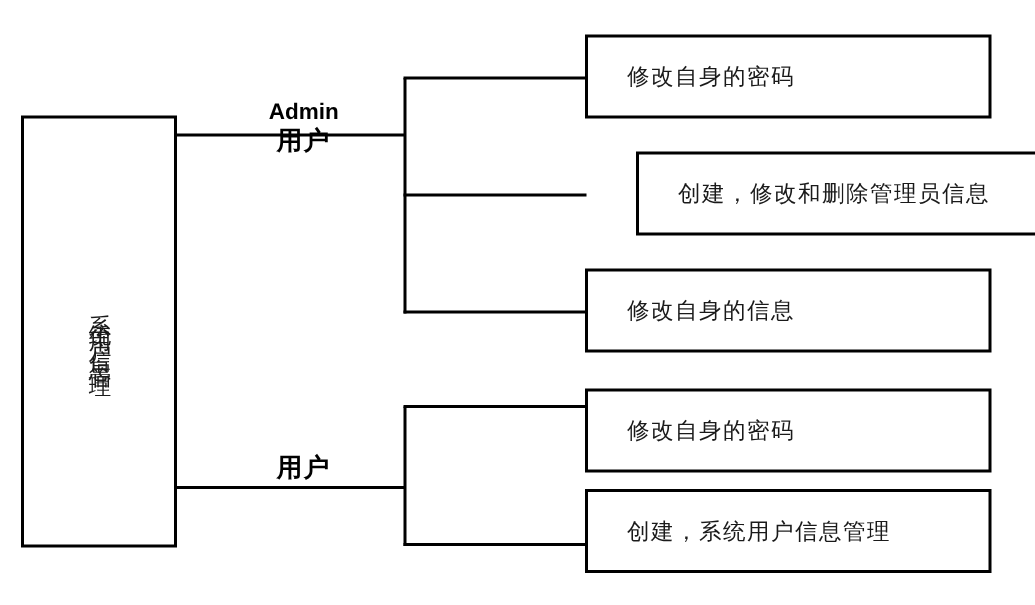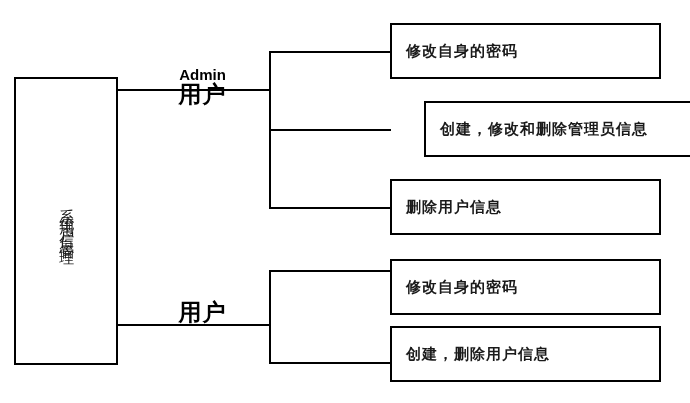--- a/index.html
+++ b/index.html
@@ -53,32 +53,31 @@
   .leaf-box {
     position: absolute;
     left: 390px;
     width: 271px;
     border: 2px solid #000000;
     box-sizing: border-box;
     background: #ffffff;
   }
   .leaf-text {
     position: absolute;
-    left: 14px;
+    left: 26px;
     top: 0;
     right: 6px;
     height: 100%;
     display: flex;
     align-items: center;
     font-family: "DejaVu Serif", serif;
     font-size: 15px;
     color: #1a1a1a;
     letter-spacing: 1px;
     white-space: nowrap;
-    font-weight: bold;
   }
 
   
   .line-h {
     position: absolute;
     height: 0;
     border-top: 2px solid #000000;
   }
   .line-v {
     position: absolute;
@@ -97,21 +96,21 @@
   }
   .branch-label .line1 {
     display: block;
     font-size: 15px;
     line-height: 17px;
   }
   .branch-label .line2 {
     display: block;
     font-family: "DejaVu Serif", serif;
     font-weight: bold;
-    font-size: 23px;
+    font-size: 17px;
     line-height: 22px;
     letter-spacing: 1px;
   }
 </style>
 </head>
 <body>
 
 <div id="canvas">
 
   <div class="root-box">
@@ -149,24 +148,24 @@
 
   <div class="leaf-box" style="top:23px; height:56px;">
     <div class="leaf-text">修改自身的密码</div>
   </div>
 
   <div class="leaf-box" style="top:101px; height:56px;margin-left:34px;">
     <div class="leaf-text">创建，修改和删除管理员信息</div>
   </div>
 
   <div class="leaf-box" style="top:179px; height:56px;">
-    <div class="leaf-text">删除用户信息</div>
+    <div class="leaf-text">修改自身的信息</div>
   </div>
 
   <div class="leaf-box" style="top:259px; height:56px;">
     <div class="leaf-text">修改自身的密码</div>
   </div>
 
   <div class="leaf-box" style="top:326px; height:56px;">
-    <div class="leaf-text">创建，删除用户信息</div>
+    <div class="leaf-text">创建，系统用户信息管理</div>
   </div>
 
 </div>
 
 </body></html>

